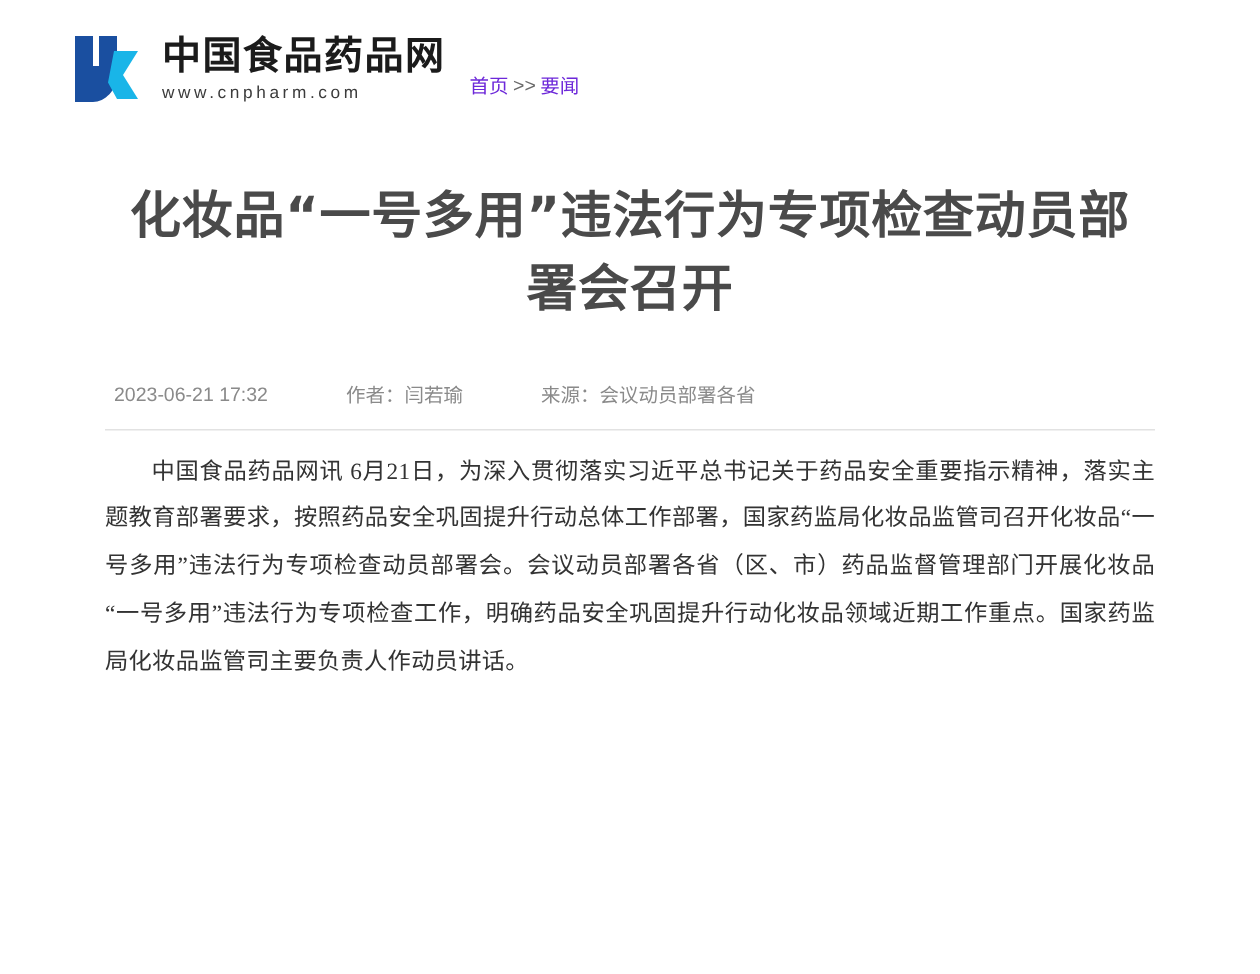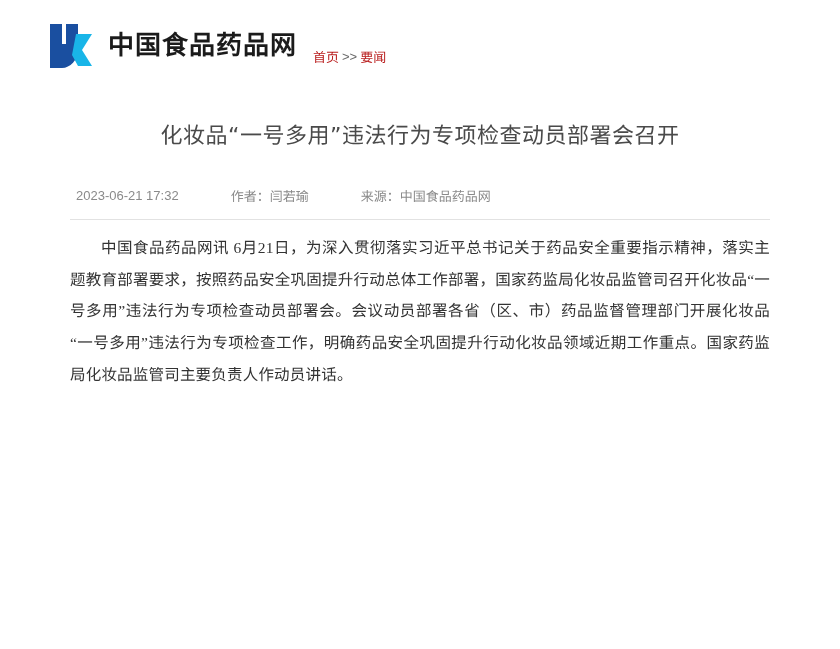--- a/index.html
+++ b/index.html
@@ -59,35 +59,35 @@
     margin-left: 16px;
     margin-bottom: 6px;
     font-size: 13px;
     color: #4a4a4a;
     display: flex;
     align-items: center;
     gap: 3px;
     white-space: nowrap;
   }
   .breadcrumb a, .breadcrumb span {
-    color: #b91c1c;
+    color: #6d28d9;
     text-decoration: none;
   }
   .breadcrumb .sep { color: #6a6a6a; }
 
   
   .article {
     width: 700px;
     margin: 0 auto;
     padding-top: 48px;
   }
   .article-title {
     font-family: "DejaVu Sans", "Liberation Sans", sans-serif;
-    font-size: 22px;
-    font-weight: normal;
+    font-size: 34px;
+    font-weight: bold;
     line-height: 1.45;
     color: #4a4a4a;
     text-align: center;
     letter-spacing: 0.5px;
     margin: 0;
   }
   .meta-wrap {
     margin-top: 34px;
     border-bottom: 1px solid #e2e2e2;
     padding-bottom: 14px;
@@ -124,37 +124,38 @@
   <div class="brand">
     <div class="brand-mark">
       <svg width="52" height="52" viewBox="0 0 52 52" aria-hidden="true">
         <path d="M4 4 H16 V24 H20 V4 H32 V30 C32 40 24 48 16 48 H4 Z" fill="#1a4fa0"></path>
         <path d="M30 14 H46 L36 30 L46 46 H32 L26 35 Z" fill="#19b5e8"></path>
         <rect x="4" y="4" width="12" height="44" fill="#1a4fa0"></rect>
       </svg>
     </div>
     <div class="brand-text">
       <div class="brand-cn">中国食品药品网</div>
+      <div class="brand-url">www.cnpharm.com</div>
     </div>
   </div>
 
   <div class="breadcrumb">
     <a href="#">首页</a>
     <span class="sep">&gt;&gt;</span>
     <a href="#">要闻</a>
   </div>
 </div>
 
 <div class="article">
   <h1 class="article-title">化妆品“一号多用”违法行为专项检查动员部署会召开</h1>
 
   <div class="meta-wrap">
     <div class="meta">
       <span class="m-date">2023-06-21 17:32</span>
       <span class="m-author">作者：闫若瑜</span>
-      <span class="m-source">来源：中国食品药品网</span>
+      <span class="m-source">来源：会议动员部署各省</span>
     </div>
   </div>
 
   <div class="body-text">
     <p>中国食品药品网讯 6月21日，为深入贯彻落实习近平总书记关于药品安全重要指示精神，落实主题教育部署要求，按照药品安全巩固提升行动总体工作部署，国家药监局化妆品监管司召开化妆品“一号多用”违法行为专项检查动员部署会。会议动员部署各省（区、市）药品监督管理部门开展化妆品“一号多用”违法行为专项检查工作，明确药品安全巩固提升行动化妆品领域近期工作重点。国家药监局化妆品监管司主要负责人作动员讲话。</p>
   </div>
 </div>
 
 </body></html>

